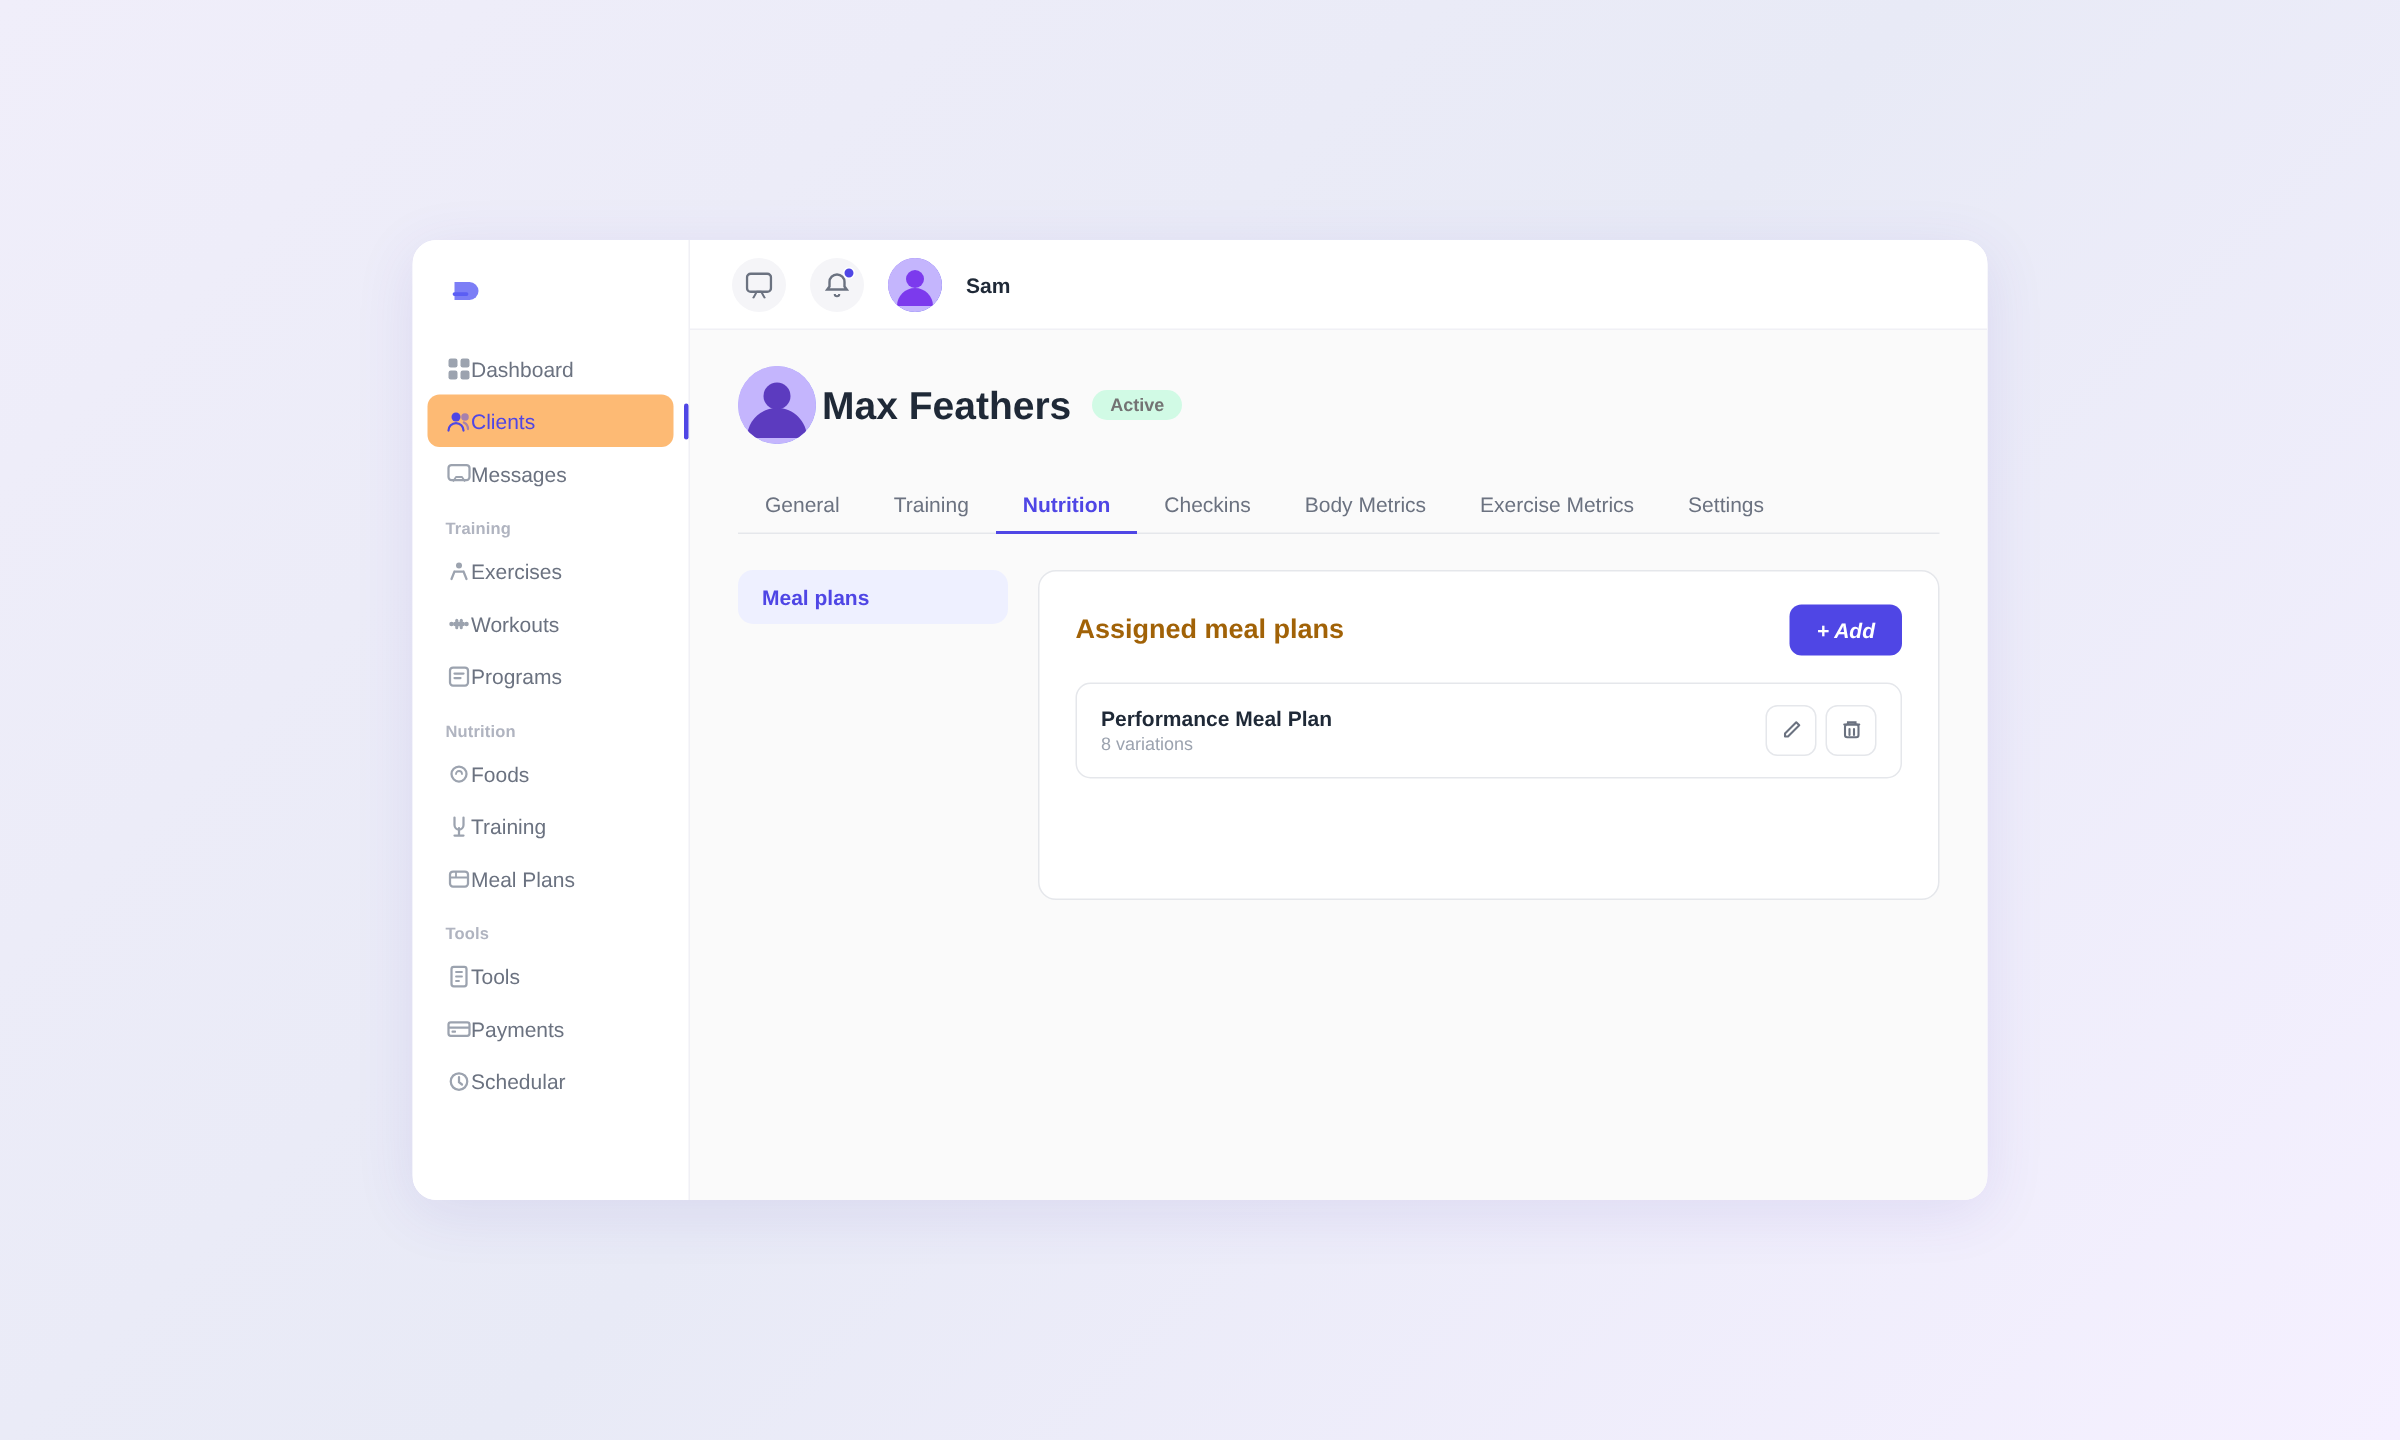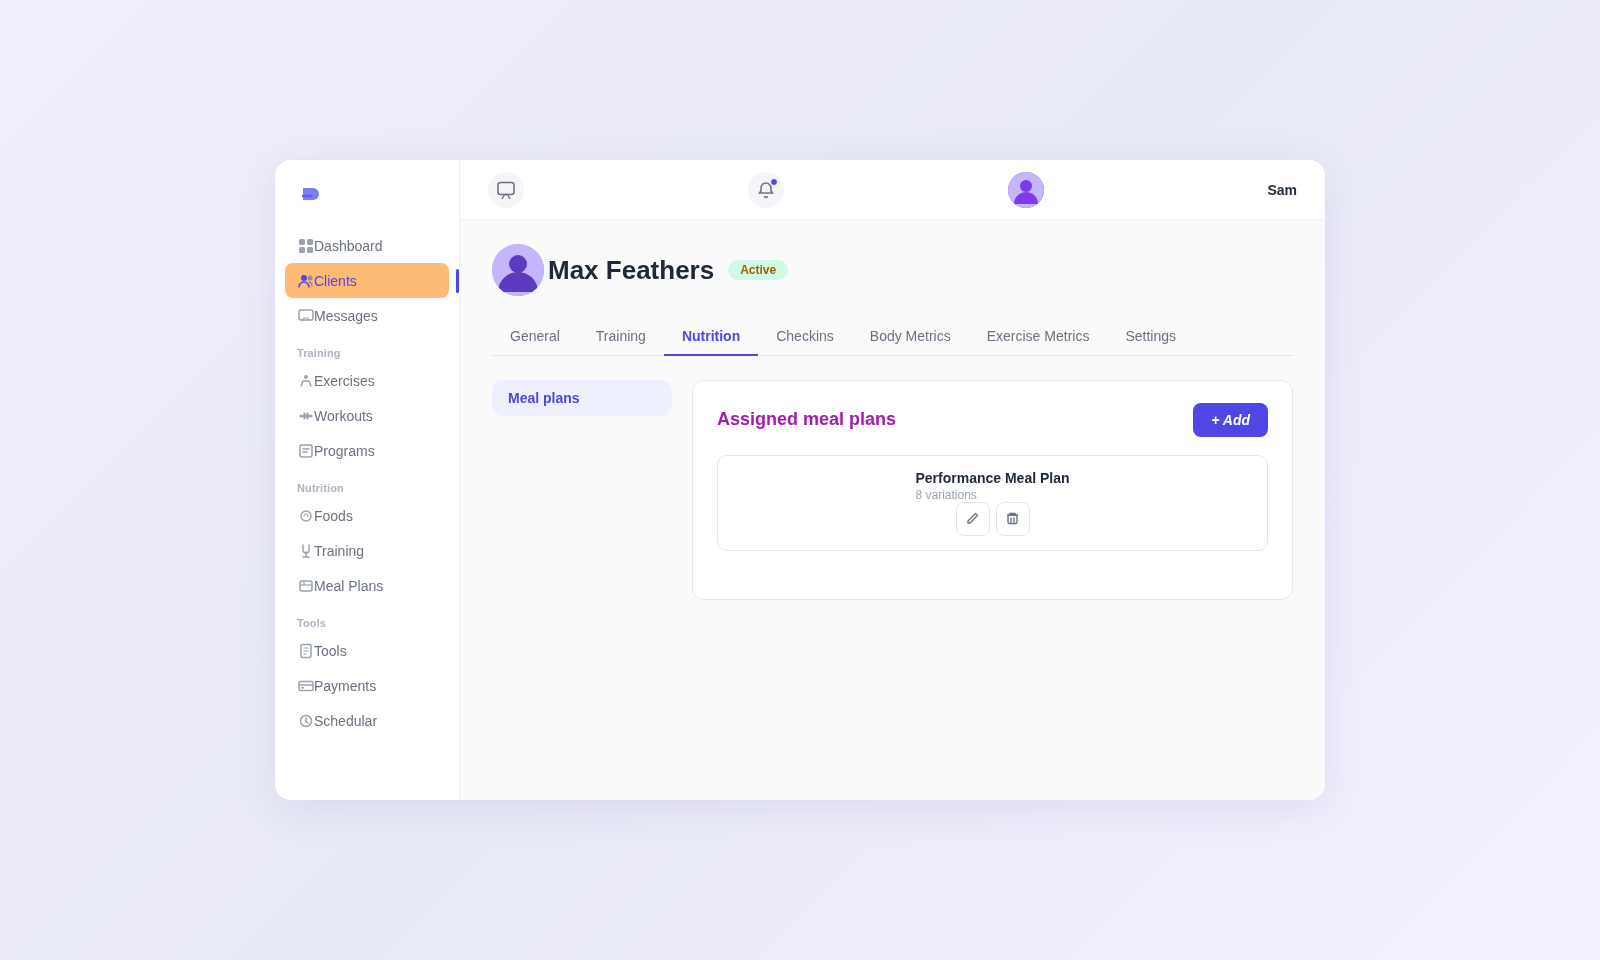--- a/index.html
+++ b/index.html
@@ -98,21 +98,21 @@
       background: #fafafa;
       min-width: 0;
     }
     
     .topbar {
       background: #fff;
       border-bottom: 1px solid #f0f0f5;
       height: 60px;
       display: flex;
       align-items: center;
-      justify-content: space-between;
+      justify-content: flex-start;
       padding: 0 28px;
       gap: 16px;
     }
     .topbar-icon-btn {
       width: 36px;
       height: 36px;
       border-radius: 50%;
       background: #f5f5f8;
       border: none;
       cursor: pointer;
@@ -188,21 +188,21 @@
       font-weight: 700;
       color: #1f2937;
       margin-right: 10px;
     }
     .status-badge {
       display: inline-flex;
       align-items: center;
       padding: 3px 12px;
       border-radius: 20px;
       background: #d1fae5;
-      color: #a16207;
+      color: #737373;
       font-size: 12px;
       font-weight: 600;
     }
     
     .tabs {
       display: flex;
       gap: 0;
       border-bottom: 1.5px solid #e5e7eb;
       margin-bottom: 24px;
     }
@@ -254,21 +254,21 @@
     }
     .nutrition-main-header {
       display: flex;
       align-items: center;
       justify-content: space-between;
       margin-bottom: 18px;
     }
     .nutrition-main-title {
       font-size: 18px;
       font-weight: 700;
-      color: #a21caf;
+      color: #a16207;
     }
     .add-btn {
       display: flex;
       align-items: center;
       gap: 6px;
       background: #4f46e5;
       color: #fff;
       border: none;
       border-radius: 8px;
       padding: 9px 18px;
@@ -278,21 +278,20 @@
       transition: background 0.15s;
       font-style: italic;
     }
     .meal-plan-row {
       display: flex;
       align-items: center;
       justify-content: space-between;
       border: 1px solid #e5e7eb;
       border-radius: 10px;
       padding: 14px 16px;
-      flex-direction: column;
     }
     .meal-plan-title {
       font-size: 14px;
       font-weight: 600;
       color: #1f2937;
     }
     .meal-plan-subtitle {
       font-size: 12px;
       color: #9ca3af;
       margin-top: 2px;

